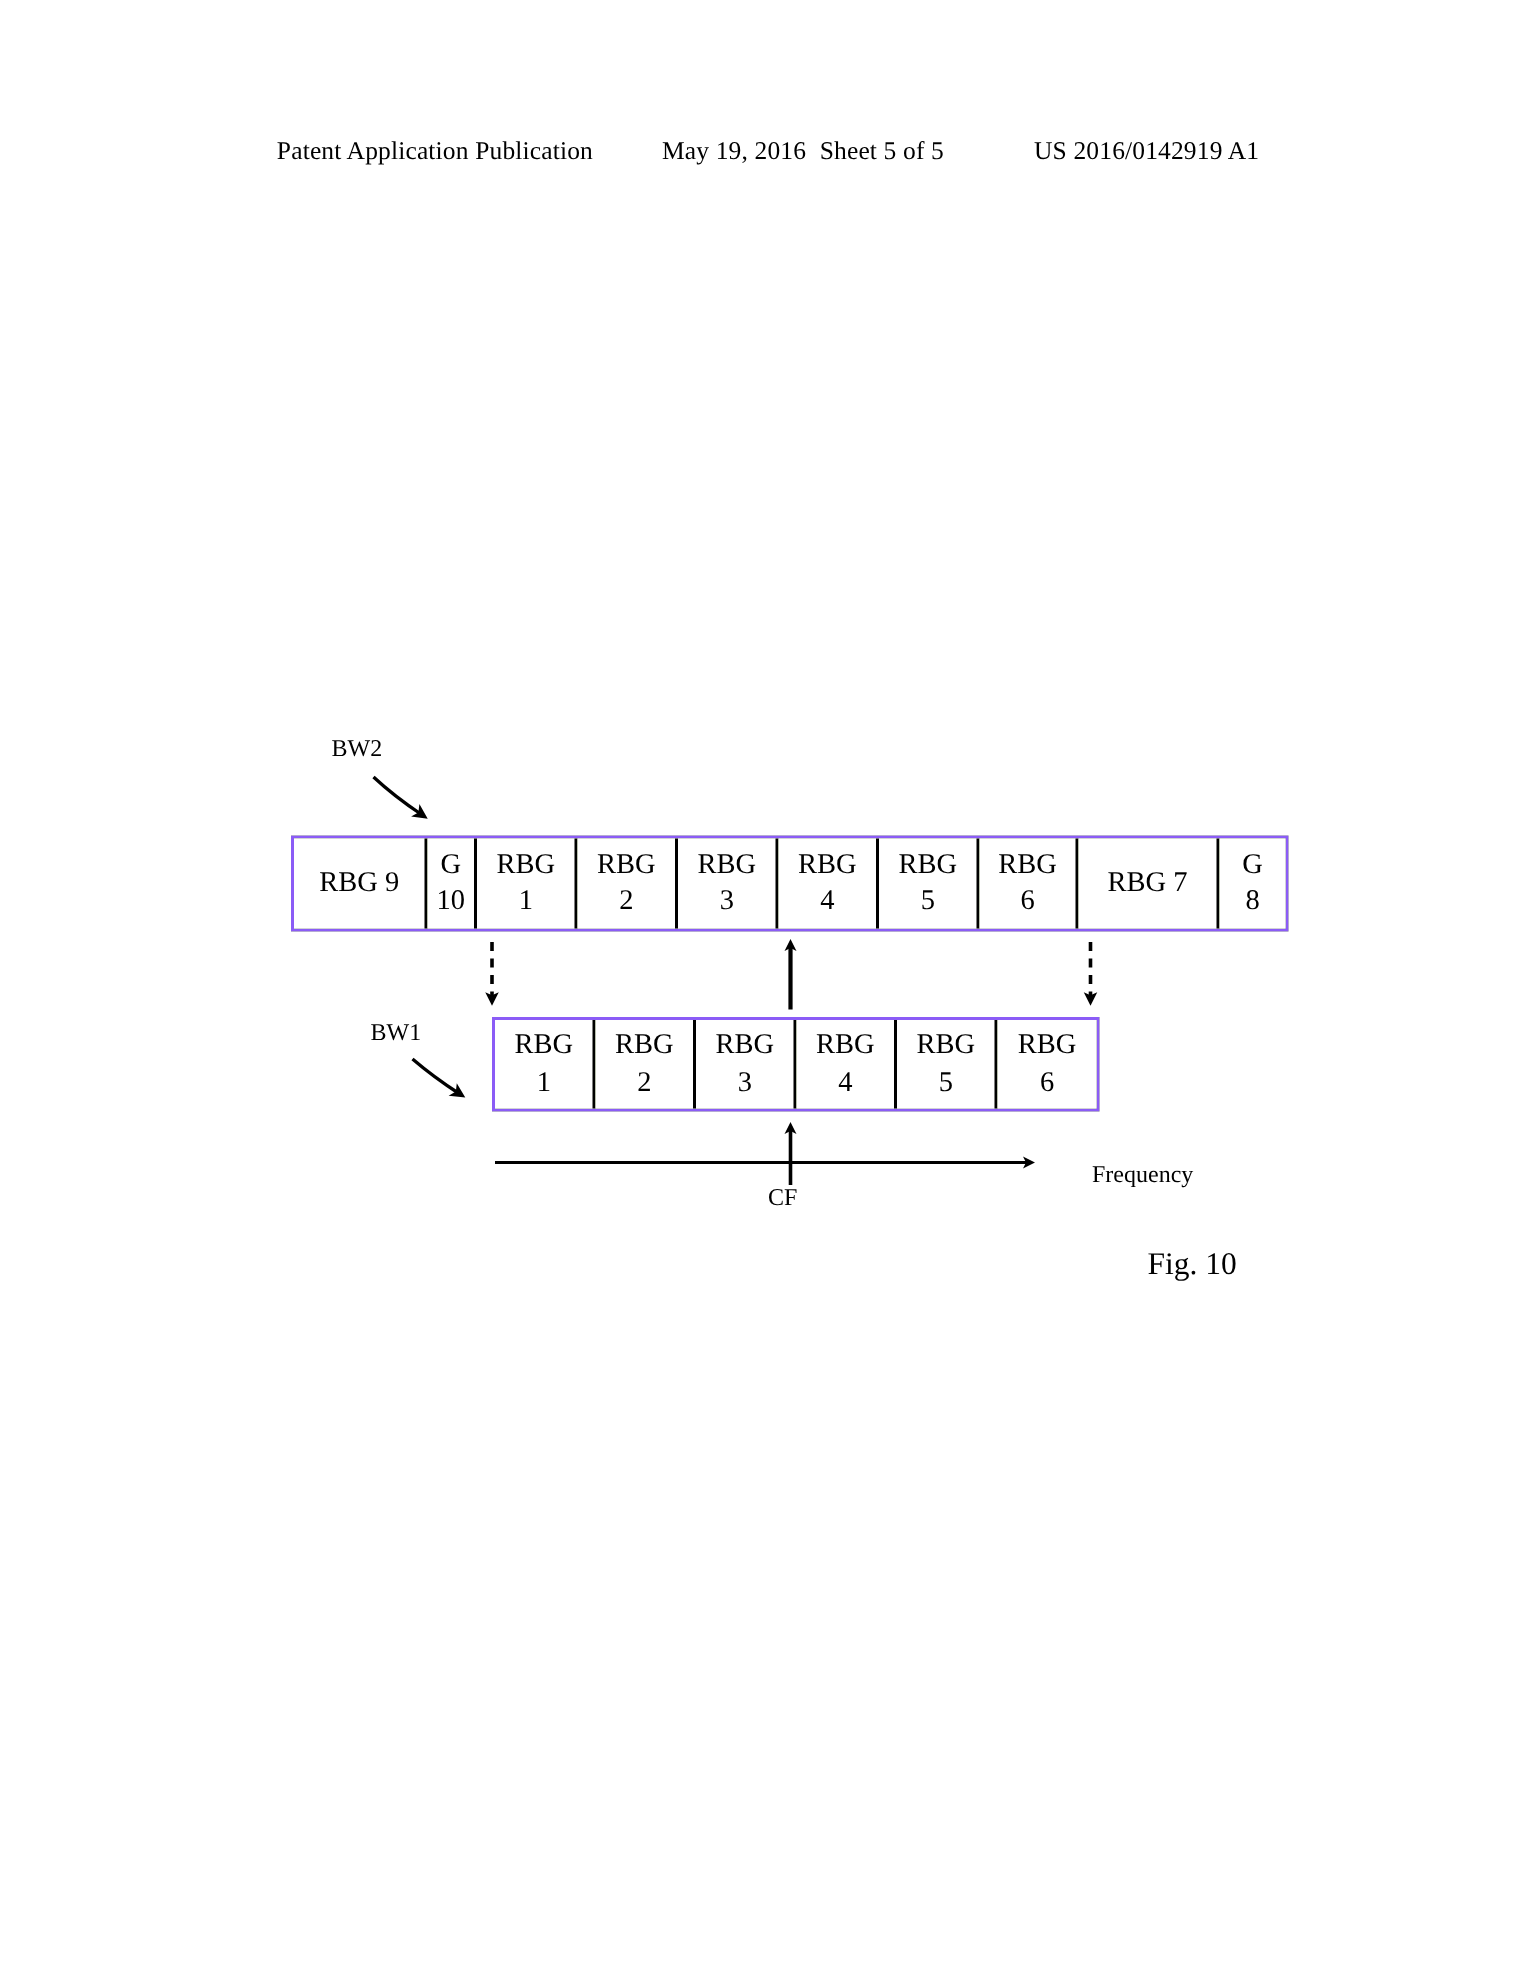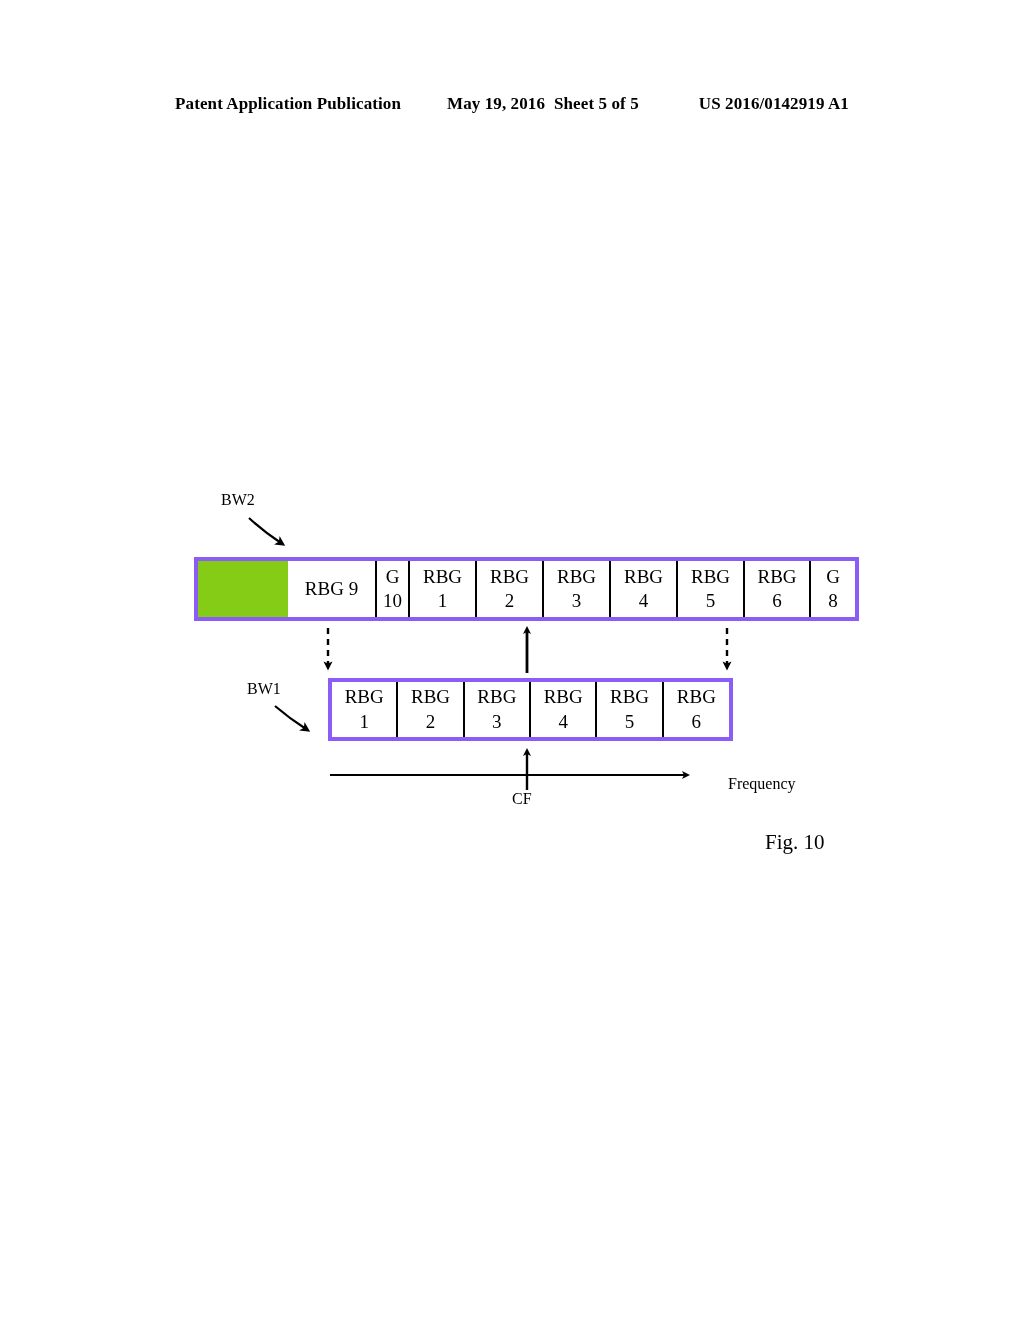--- a/index.html
+++ b/index.html
@@ -18,22 +18,22 @@
 
   
   .page-header {
     position: absolute;
     left: 0;
     top: 88px;
     width: 1024px;
     height: 26px;
     display: flex;
     justify-content: center;
-    align-items: flex-end;
-    font-weight: bold;
+    align-items: center;
+    font-weight: normal;
     font-size: 17px;
     letter-spacing: 0.1px;
     white-space: nowrap;
   }
   .page-header .hdr-left   { }
   .page-header .hdr-mid    { margin-left: 46px; }
   .page-header .hdr-sheet  { margin-left: 9px; }
   .page-header .hdr-right  { margin-left: 60px; }
 
   
@@ -43,23 +43,22 @@
     top: 0;
     width: 1024px;
     height: 1320px;
   }
 
   
   .band {
     position: absolute;
     display: flex;
     box-sizing: border-box;
-    border: 4px solid #8b5cf6;
-    background: #84cc16;
-    justify-content: flex-end;
+    border: 2px solid #8b5cf6;
+    background: #bef264;
   }
   #band-bw2 {
     left: 194px;
     top: 557px;
     height: 64px;
   }
   #band-bw1 {
     left: 328px;
     top: 678px;
     height: 63px;
@@ -142,20 +141,23 @@
         <span class="l2">4</span>
       </div>
       <div class="cell" style="width: 67px;">
         <span class="l1">RBG</span>
         <span class="l2">5</span>
       </div>
       <div class="cell" style="width: 66px;">
         <span class="l1">RBG</span>
         <span class="l2">6</span>
       </div>
+      <div class="cell one-line" style="width: 94px;">
+        <span class="l1">RBG 7</span>
+      </div>
       <div class="cell" style="width: 44px;">
         <span class="l1">G</span>
         <span class="l2">8</span>
       </div>
     </div>
 
   <div class="band" id="band-bw1" style="width: 405px;">
       <div class="cell" style="width: 67px;">
         <span class="l1">RBG</span>
         <span class="l2">1</span>

